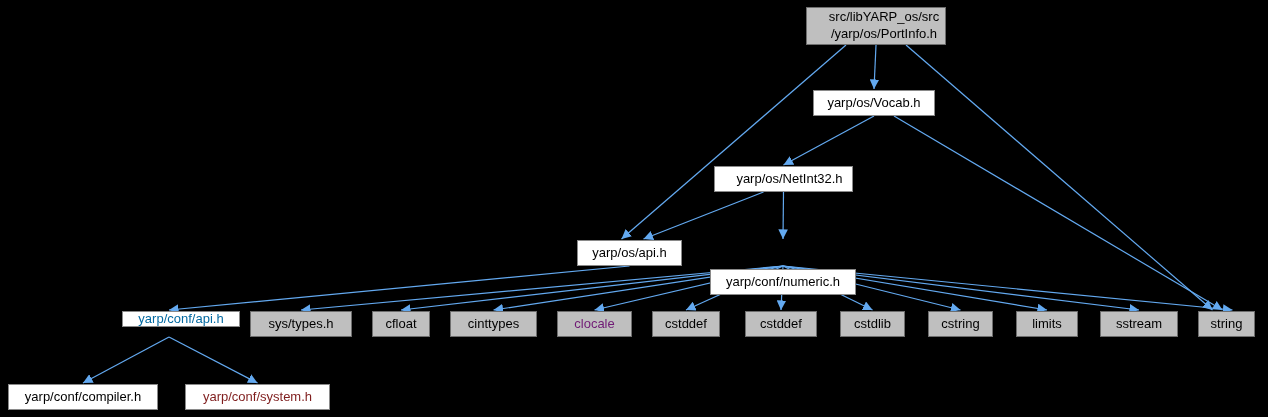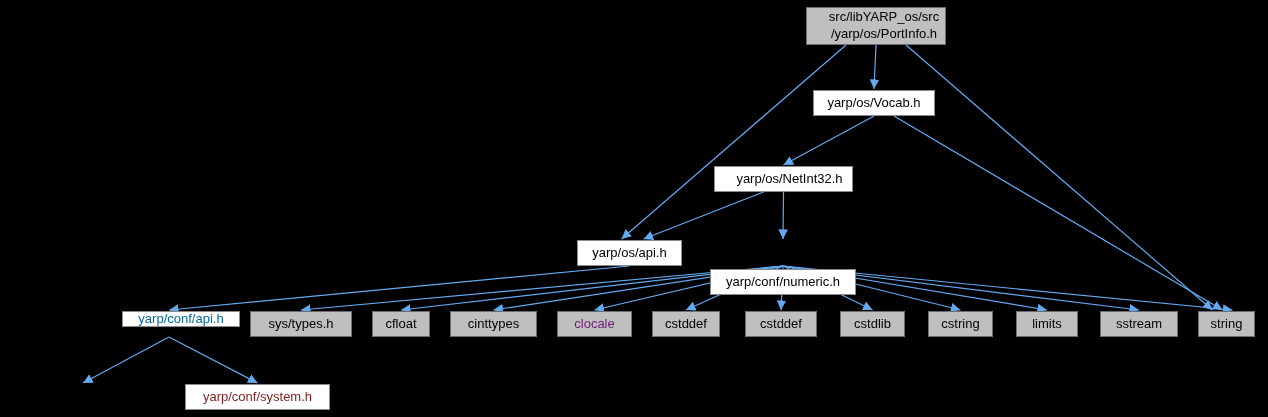--- a/index.html
+++ b/index.html
@@ -71,14 +71,15 @@
     <div class="node external" style="left: 372px; top: 311px; width: 58px; height: 26px; background: rgb(191, 191, 191); color: rgb(0, 0, 0);">cfloat</div>
     <div class="node external" style="left: 450px; top: 311px; width: 87px; height: 26px; background: rgb(191, 191, 191); color: rgb(0, 0, 0);">cinttypes</div>
     <div class="node external" style="left: 557px; top: 311px; width: 75px; height: 26px; background: rgb(191, 191, 191); color: #701a75;">clocale</div>
     <div class="node external" style="left: 652px; top: 311px; width: 68px; height: 26px; background: rgb(191, 191, 191); color: rgb(0, 0, 0);">cstddef</div>
     <div class="node external" style="left: 745px; top: 311px; width: 72px; height: 26px; background: rgb(191, 191, 191); color: rgb(0, 0, 0);">cstddef</div>
     <div class="node external" style="left: 840px; top: 311px; width: 65px; height: 26px; background: rgb(191, 191, 191); color: rgb(0, 0, 0);">cstdlib</div>
     <div class="node external" style="left: 928px; top: 311px; width: 65px; height: 26px; background: rgb(191, 191, 191); color: rgb(0, 0, 0);">cstring</div>
     <div class="node external" style="left: 1016px; top: 311px; width: 62px; height: 26px; background: rgb(191, 191, 191); color: rgb(0, 0, 0);">limits</div>
     <div class="node external" style="left: 1100px; top: 311px; width: 78px; height: 26px; background: rgb(191, 191, 191); color: rgb(0, 0, 0);">sstream</div>
     <div class="node external" style="left: 1198px; top: 311px; width: 57px; height: 26px; background: rgb(191, 191, 191); color: rgb(0, 0, 0);">string</div>
+    <div class="node internal" style="left: 8px; top: 384px; width: 150px; height: 26px; background: rgb(255, 255, 255); color: rgb(0, 0, 0);">yarp/conf/compiler.h</div>
     <div class="node internal" style="left: 185px; top: 384px; width: 145px; height: 26px; background: rgb(255, 255, 255); color: #7f1d1d;">yarp/conf/system.h</div>
   </div>
 
 </body></html>

